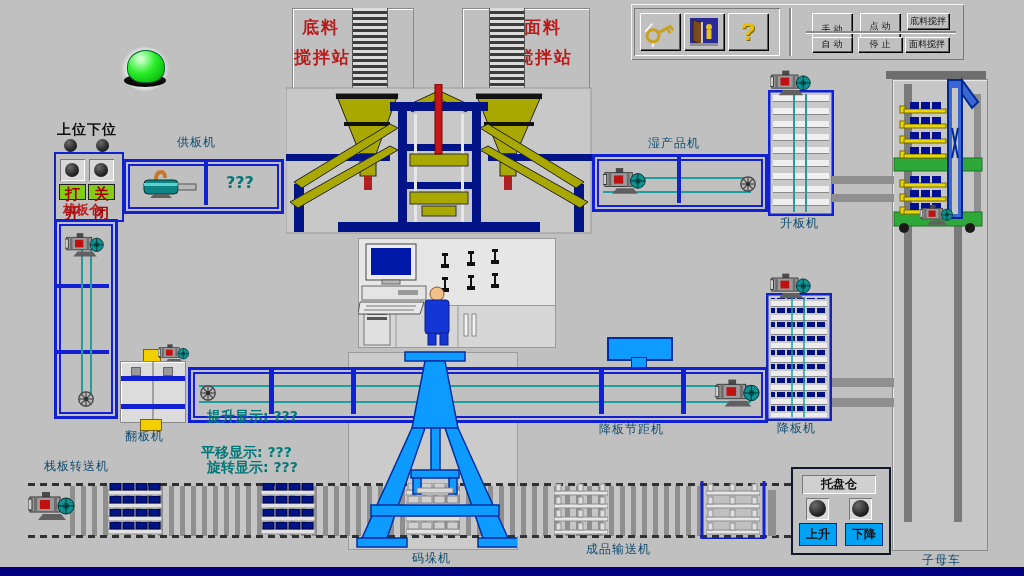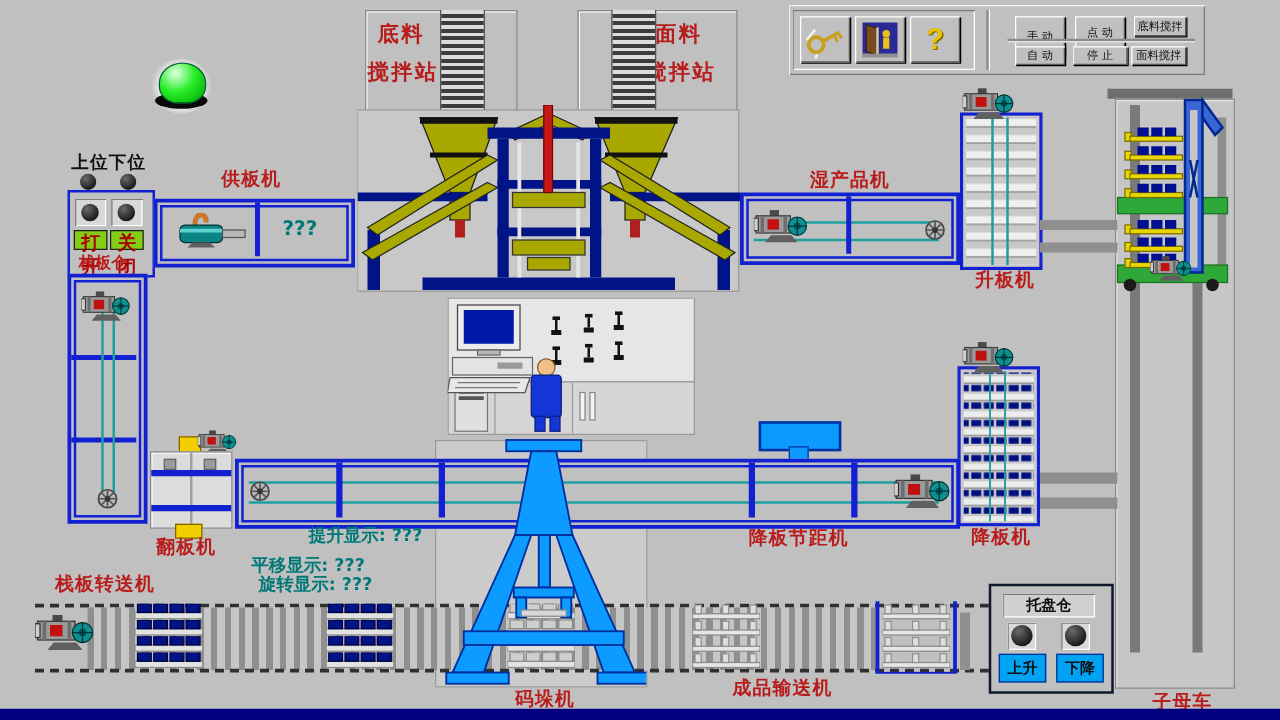--- a/index.html
+++ b/index.html
@@ -1,20 +1,20 @@
 <!DOCTYPE html>
 <html><head>
 <meta charset="utf-8">
 <style>
   html,body{margin:0;padding:0;background:#555;}
   #screen{position:relative;width:1024px;height:576px;background:#c0c0c0;overflow:hidden;
           font-family:"DejaVu Sans",sans-serif;}
   .abs{position:absolute;}
   
-  .ml{position:absolute;color:#b91c1c;font-weight:bold;font-size:15px;white-space:nowrap;letter-spacing:1px;}
+  .ml{position:absolute;color:#0c4a6e;font-weight:normal;font-size:12px;white-space:nowrap;letter-spacing:1px;}
   
   .tv{position:absolute;color:#007878;font-weight:bold;font-size:16px;white-space:nowrap;}
   .sl{position:absolute;color:#007878;font-weight:bold;font-size:14px;white-space:nowrap;}
   
   .dbox{position:absolute;border:3px solid #1120d0;background:#c0c0c0;}
   .dbox::before{content:"";position:absolute;inset:2px;border:2px solid #1120d0;pointer-events:none;}
   .belt{position:absolute;height:2px;background:#1f9e9e;}
   .vbelt{position:absolute;width:2px;background:#1f9e9e;}
   .bluebar{position:absolute;background:#1120d0;}
   .graybar{position:absolute;background:#8f8f8f;}
@@ -397,21 +397,21 @@
     <div class="bluebar" style="left:490px;top:0;width:5px;height:44px;"></div>
     <svg class="abs" style="left:8px;top:14px;" width="18" height="18">
         <use href="#sym-sprocket"></use>
       </svg>
     <svg class="abs" style="left:524px;top:6px;" width="46" height="32">
         <use href="#sym-motor"></use>
       </svg>
   </div>
   <div class="ml" style="left:599px;top:421px;">降板节距机</div>
 
-  <div class="sl" style="left:207px;top:420px;margin-left:40px;">提升显示: ???</div>
+  <div class="sl" style="left:207px;top:408px;">提升显示: ???</div>
   <div class="sl" style="left:201px;top:444px;">平移显示: ???</div>
   <div class="sl" style="left:207px;top:459px;">旋转显示: ???</div>
 
   <svg class="abs" style="left:358px;top:238px;" width="198" height="110" viewBox="0 0 198 110">
     <rect x="0.5" y="0.5" width="197" height="67" fill="#e6e6e6" stroke="#9a9a9a"></rect>
     <rect x="0.5" y="67.5" width="197" height="42" fill="#d6d6d6" stroke="#9a9a9a"></rect>
     <line x1="38" y1="68" x2="38" y2="109" stroke="#9a9a9a"></line>
     <line x1="100" y1="68" x2="100" y2="109" stroke="#9a9a9a"></line>
     <rect x="6" y="70" width="26" height="37" fill="#e0e0e0" stroke="#777"></rect>
     <rect x="9" y="74" width="20" height="3" fill="#555"></rect>

